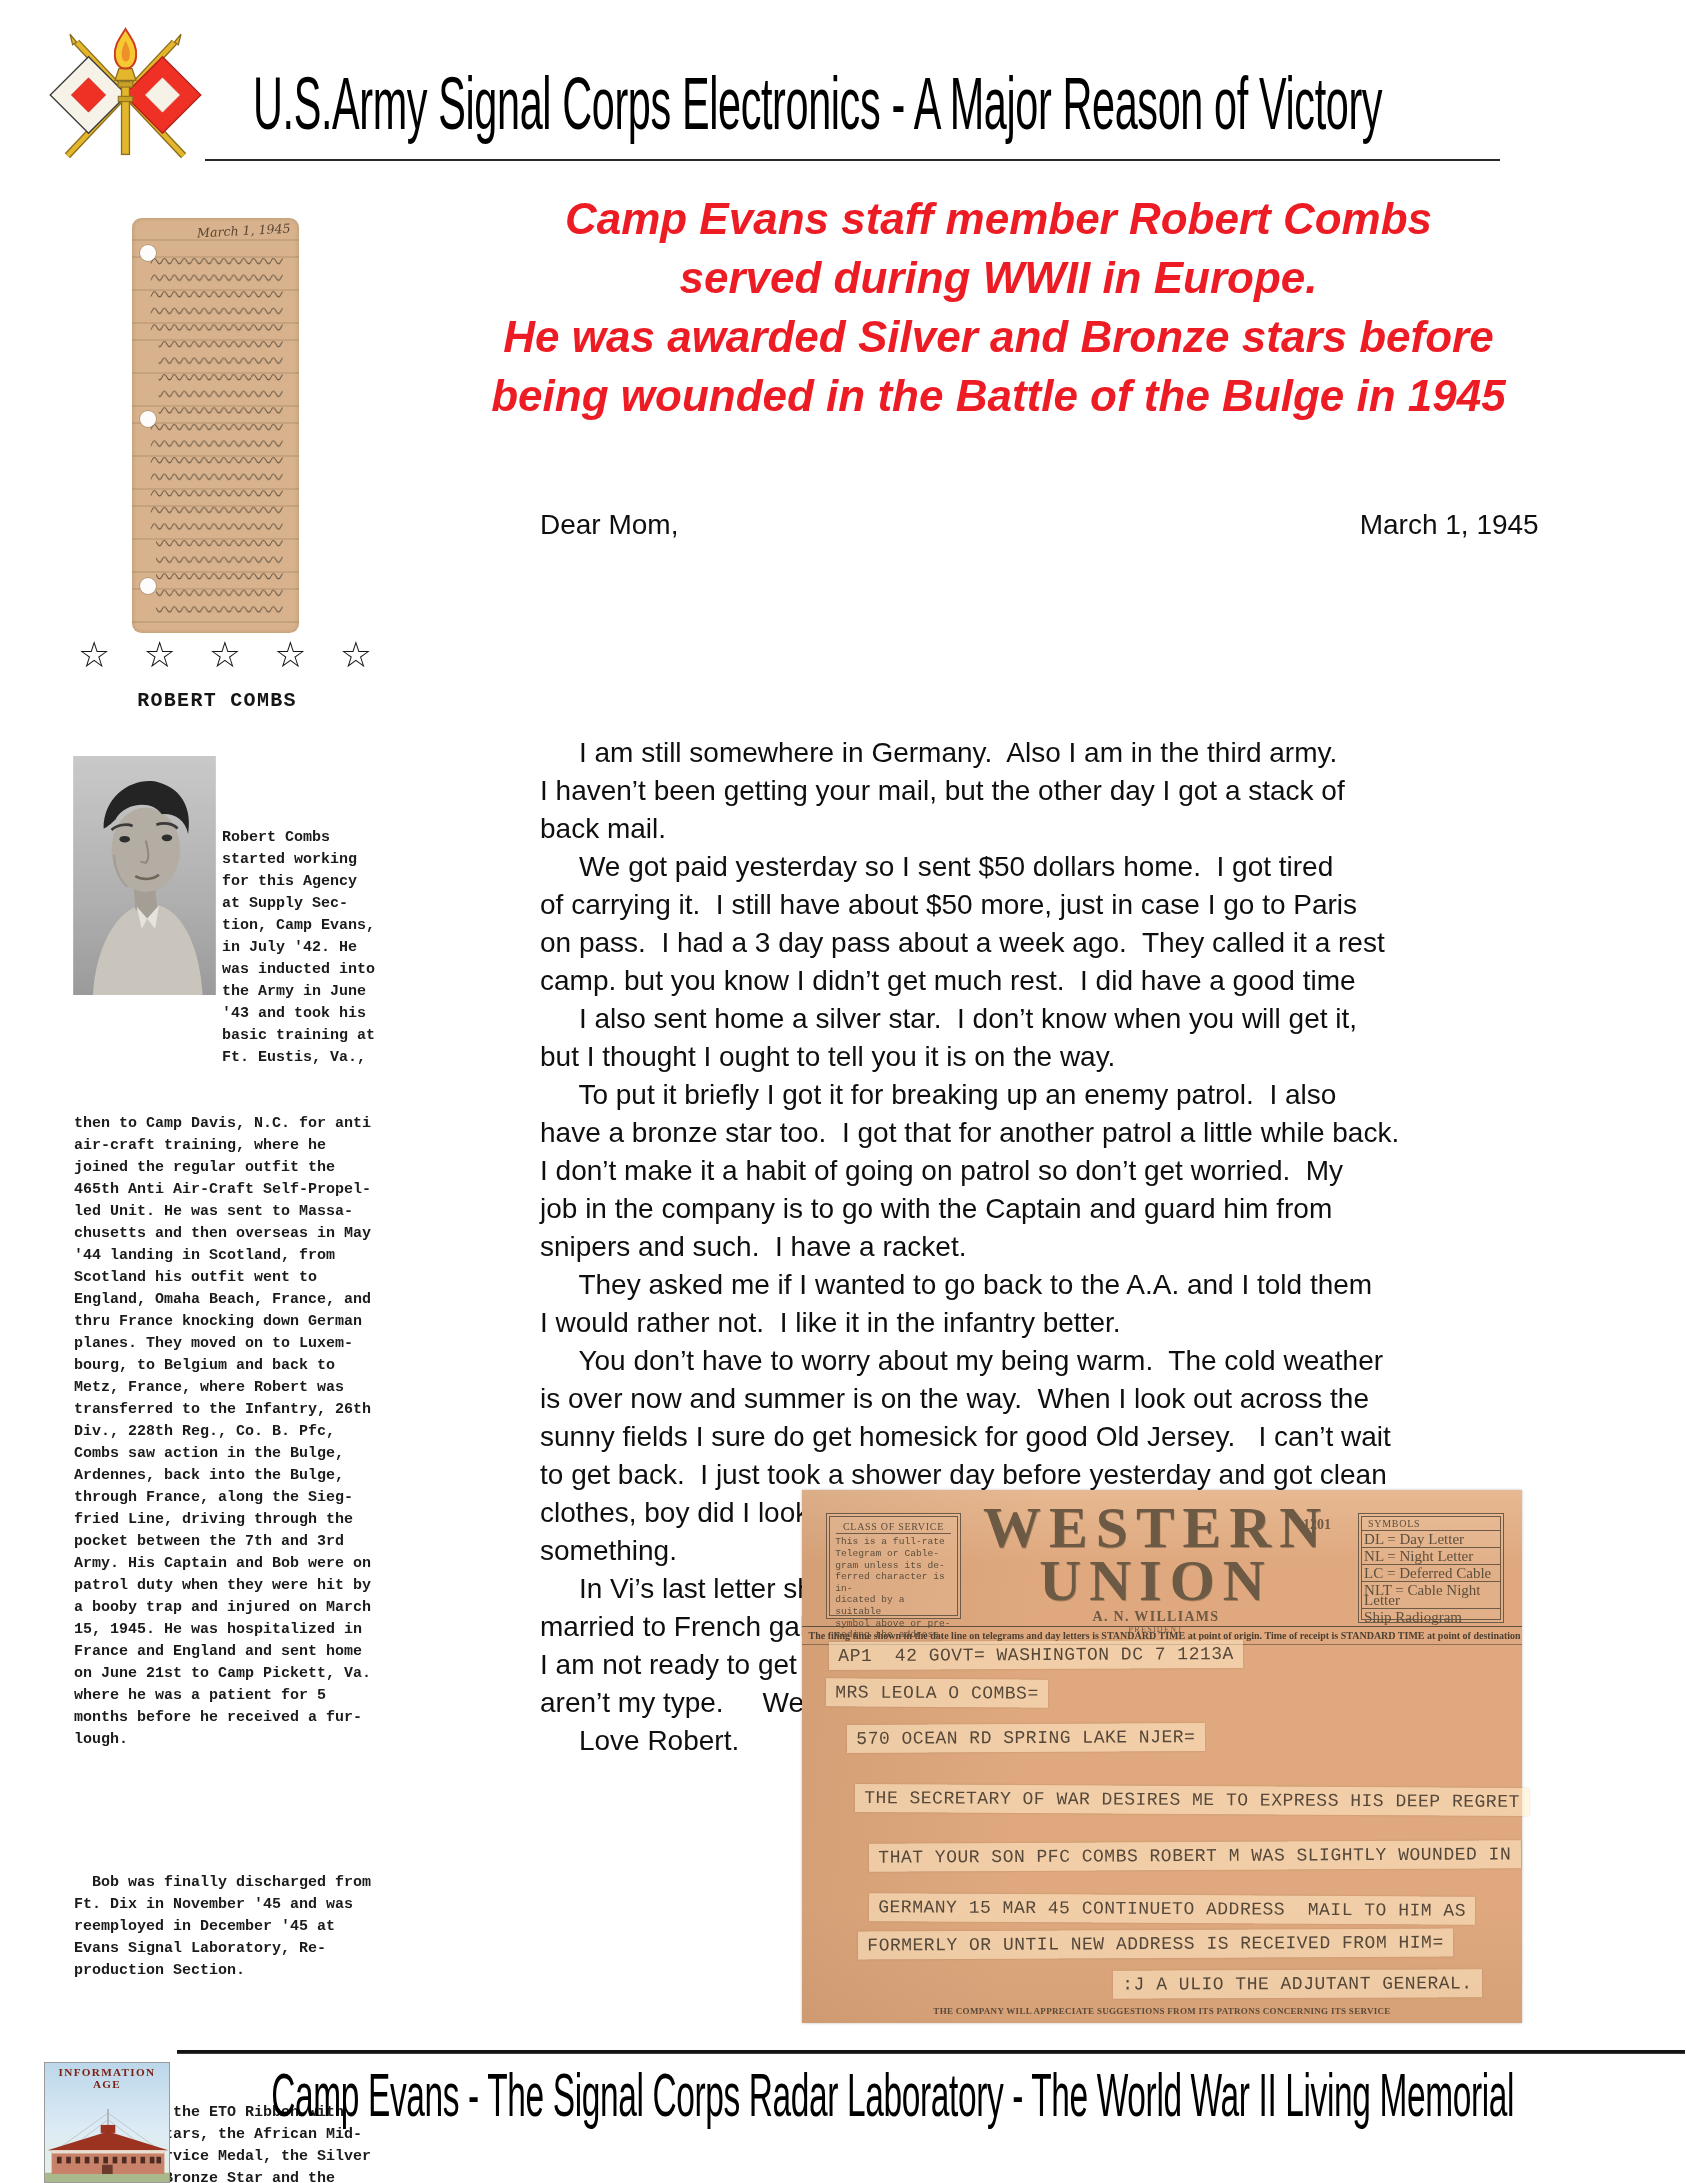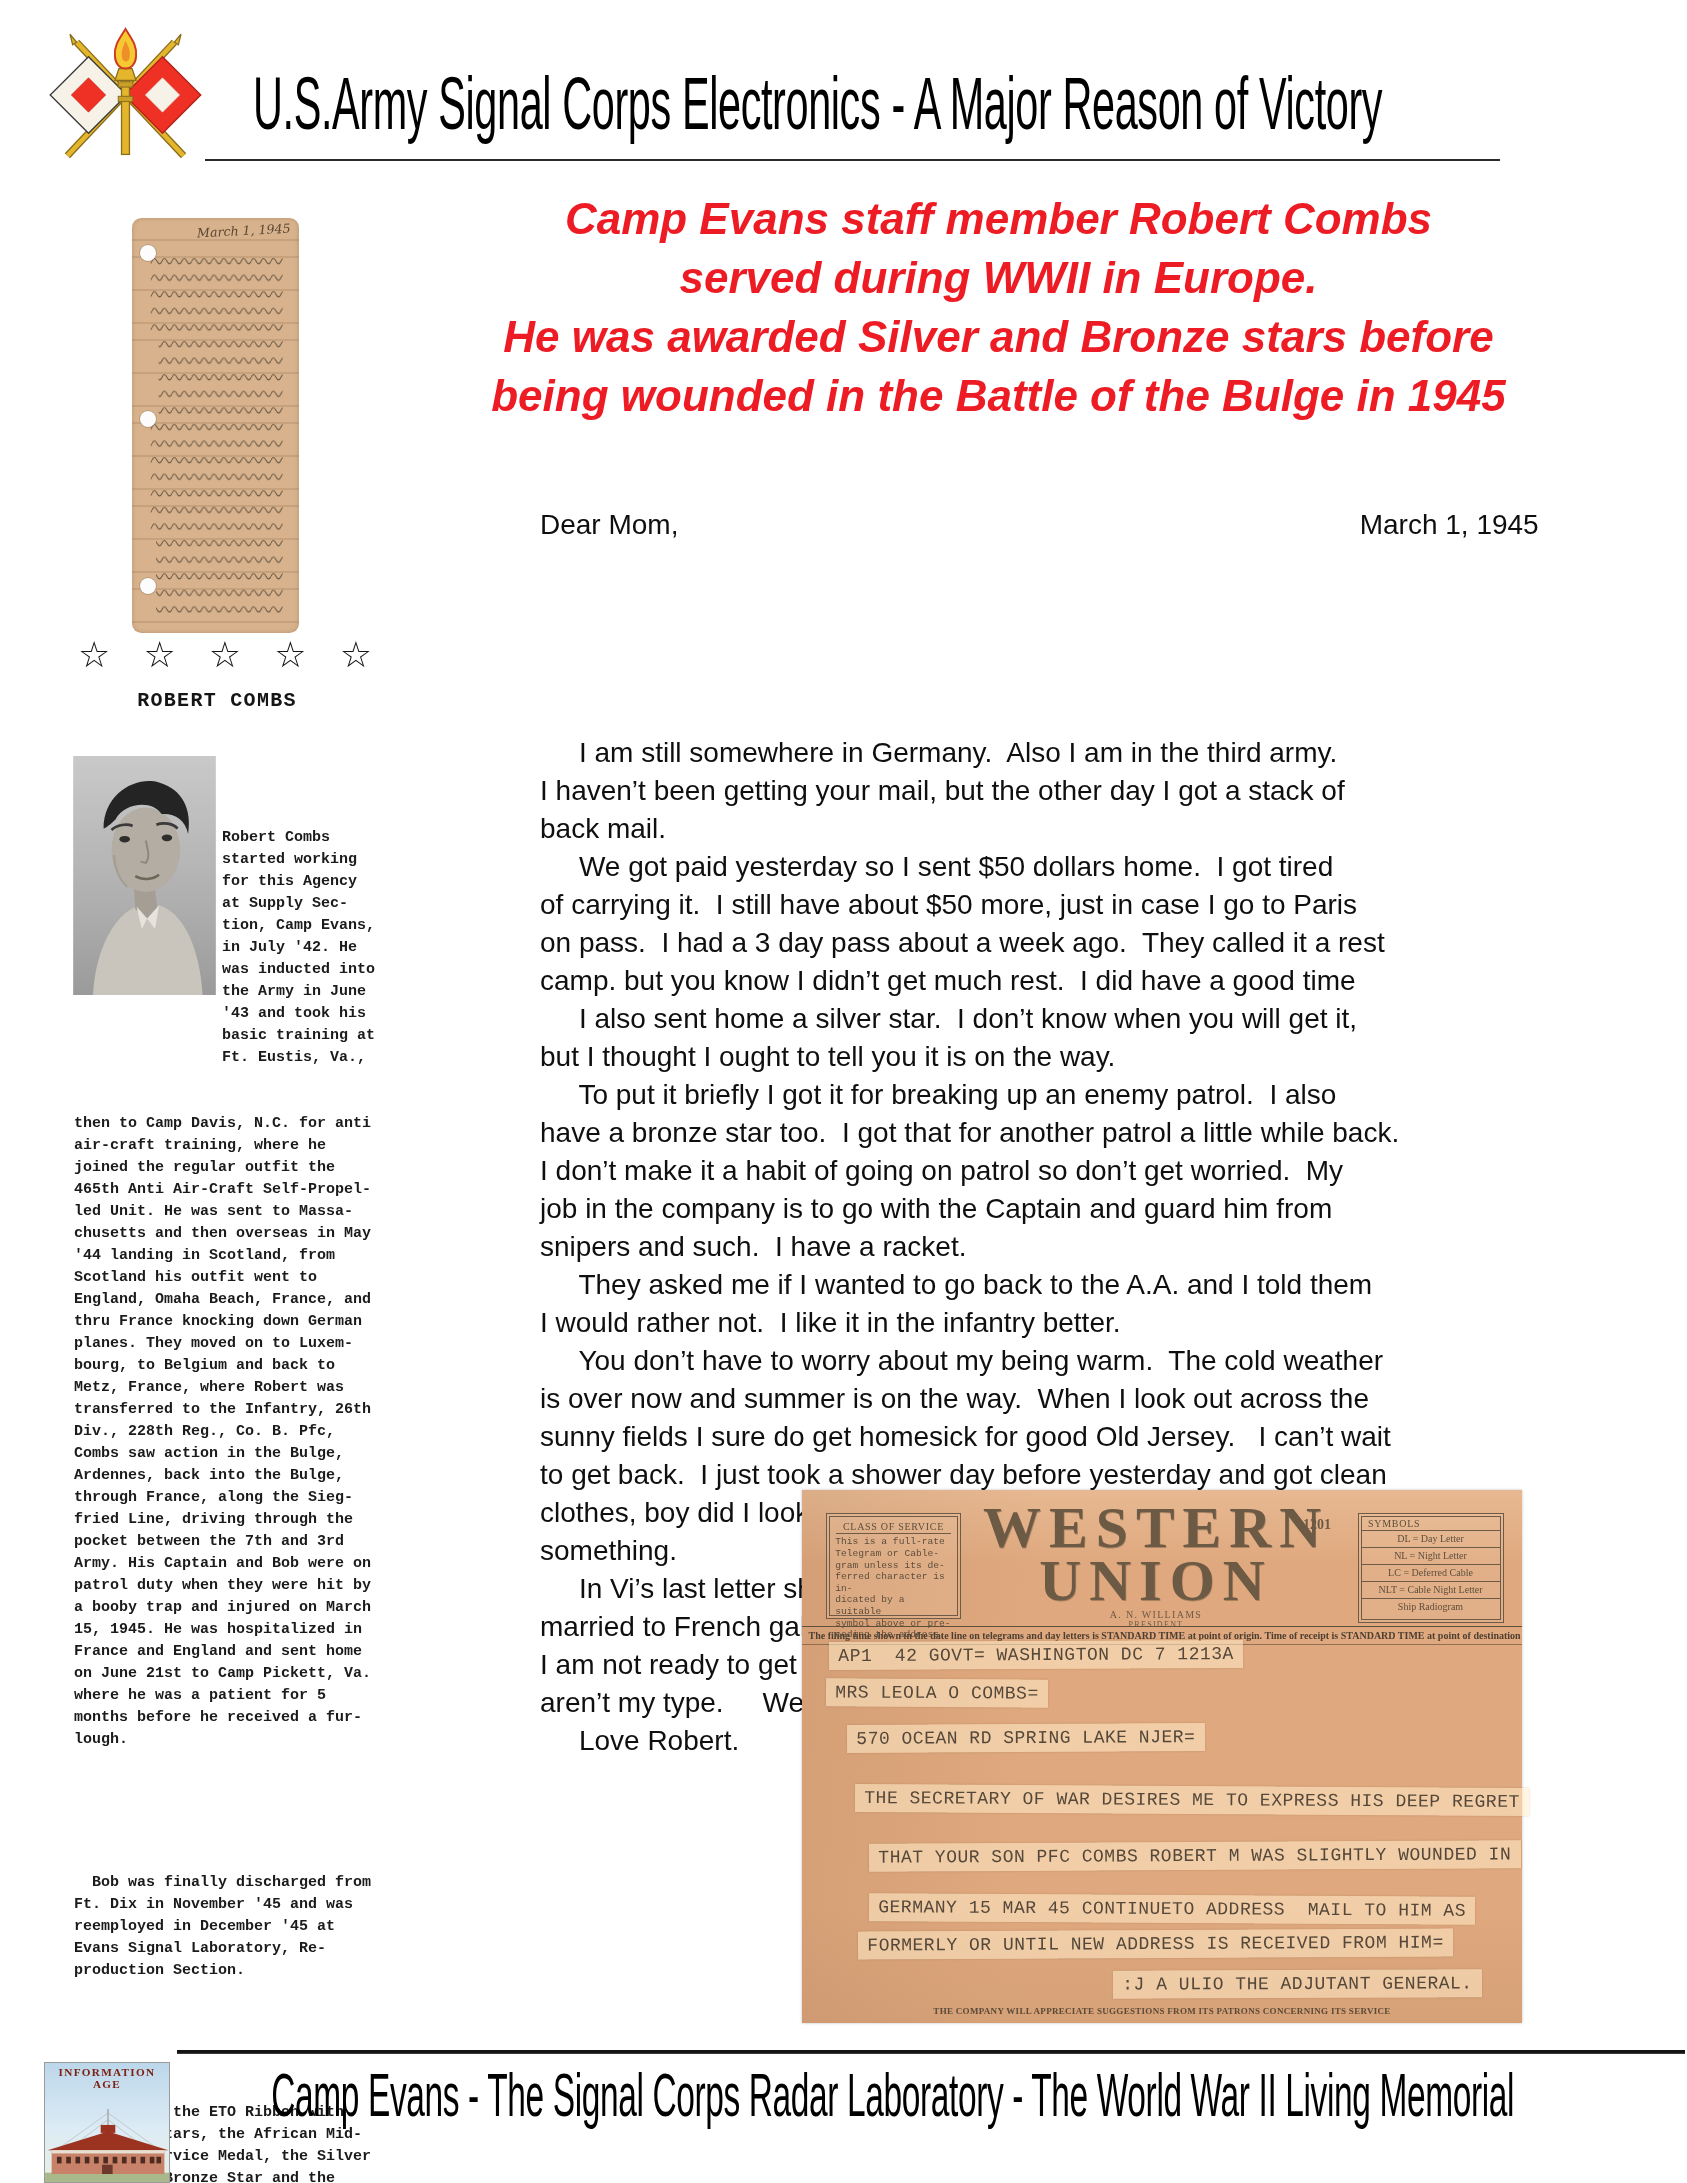--- a/index.html
+++ b/index.html
@@ -63,26 +63,26 @@
               box-shadow:0 0 2.6px rgba(0,0,0,.25); font-family:"Liberation Serif", serif; }
   .tg-header { position:relative; height:136px; }
   .tg-box { position:absolute; border:4px double #6e5b47; color:#5e4e3c; background:rgba(255,240,215,.12); }
   .tg-class { left:24px; top:22.5px; width:135px; height:106px; padding:4px 5.3px; text-align:center; }
   .tg-box-title { font-variant:small-caps; font-size:10px; letter-spacing:0.7px; border-bottom:0.7px solid #6e5b47;
                   display:inline-block; padding:0 6.6px 1.3px; margin-bottom:2.6px; }
   .tg-class .line { font-size:9.6px; line-height:11.6px; text-align:left;font-family:Liberation Mono, monospace; }
   .tg-brand { position:absolute; left:169px; top:10.6px; width:370px; text-align:center; color:#6d5a45; }
   .tg-brand .b1, .tg-brand .b2 { font-size:58px; line-height:53px; letter-spacing:8px; font-weight:700;
                                  text-shadow:0.7px 0.7px 0 rgba(90,70,50,.4); }
-  .tg-president { font-size:10px; letter-spacing:1.3px; margin-top:2.6px; }
+  .tg-president { font-size:14px; letter-spacing:1.3px; margin-top:2.6px;font-weight:bold; }
   .tg-president-title { font-size:8px; letter-spacing:1.3px; }
   .tg-number { position:absolute; right:191px; top:26.5px; font-size:14px; font-weight:700; color:#6d5a45; }
   .tg-symbols { right:18.5px; top:22.5px; width:146px; height:110px; position:absolute; }
   .tg-symbols .tg-box-title { margin:1.3px 0 0; border-bottom:none; }
-  .tg-symbols .entry { font-size:10px; line-height:10px; border-top:0.7px solid #6e5b47; padding:3.3px 2.6px 2.6px; text-align:center; }
+  .tg-symbols .entry { font-size:15px; line-height:10px; border-top:0.7px solid #6e5b47; padding:3.3px 2.6px 2.6px; }
   .tg-filing { position:absolute; left:0; right:0; top:136px; border-top:1.3px solid #5f4f3d; border-bottom:0.7px solid rgba(95,79,61,.6);
                font-size:10px; font-weight:700; color:#4c3f31; padding:2.6px 6.6px 3.3px; white-space:nowrap; }
   .tg-body { padding:10.6px 18.5px 0; font-family:"Liberation Mono", monospace; }
   .tg-line { display:table; background:rgba(255,236,200,.55); box-shadow:0 0 2px rgba(90,60,30,.25);
              padding:4px 9.3px; font-size:18px; letter-spacing:0.5px; color:#55483a; white-space:pre; }
   .tg-line:nth-of-type(odd) { transform:rotate(-0.3deg); }
   .tg-line:nth-of-type(even){ transform:rotate(0.35deg); }
   .tg-line:nth-of-type(1) { margin-left:8px; margin-top:4px; }
   .tg-line:nth-of-type(2) { margin-left:5.3px;  margin-top:10.6px; }
   .tg-line:nth-of-type(3) { margin-left:26.5px; margin-top:17px; }

